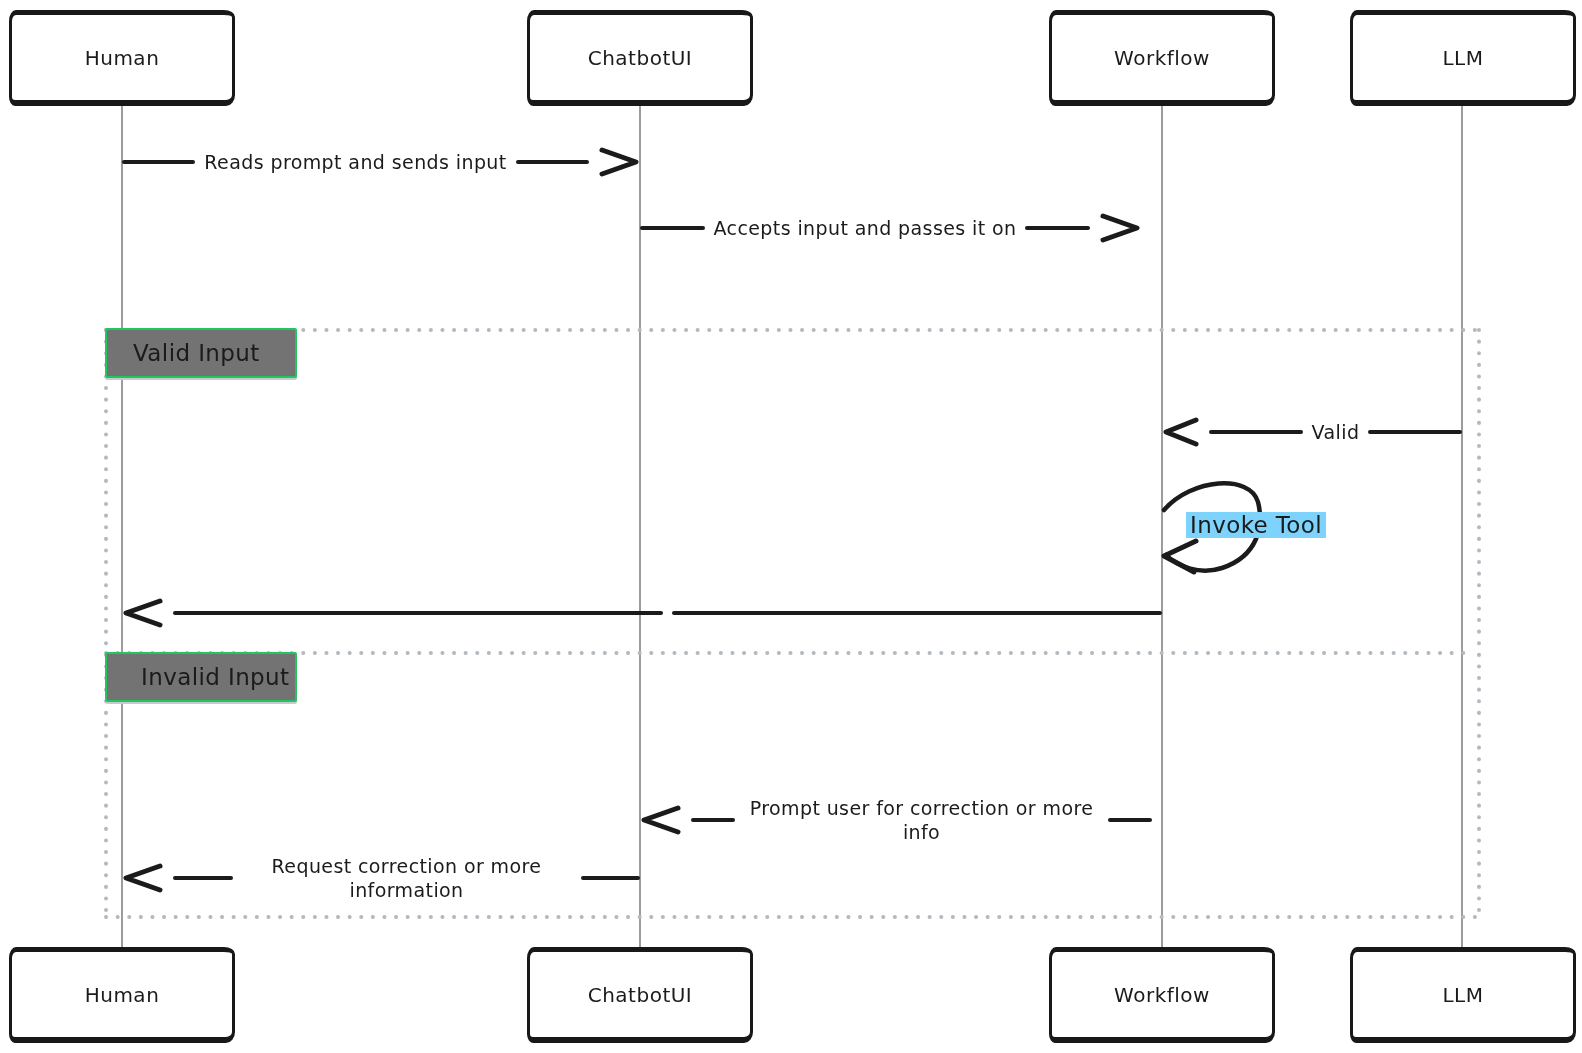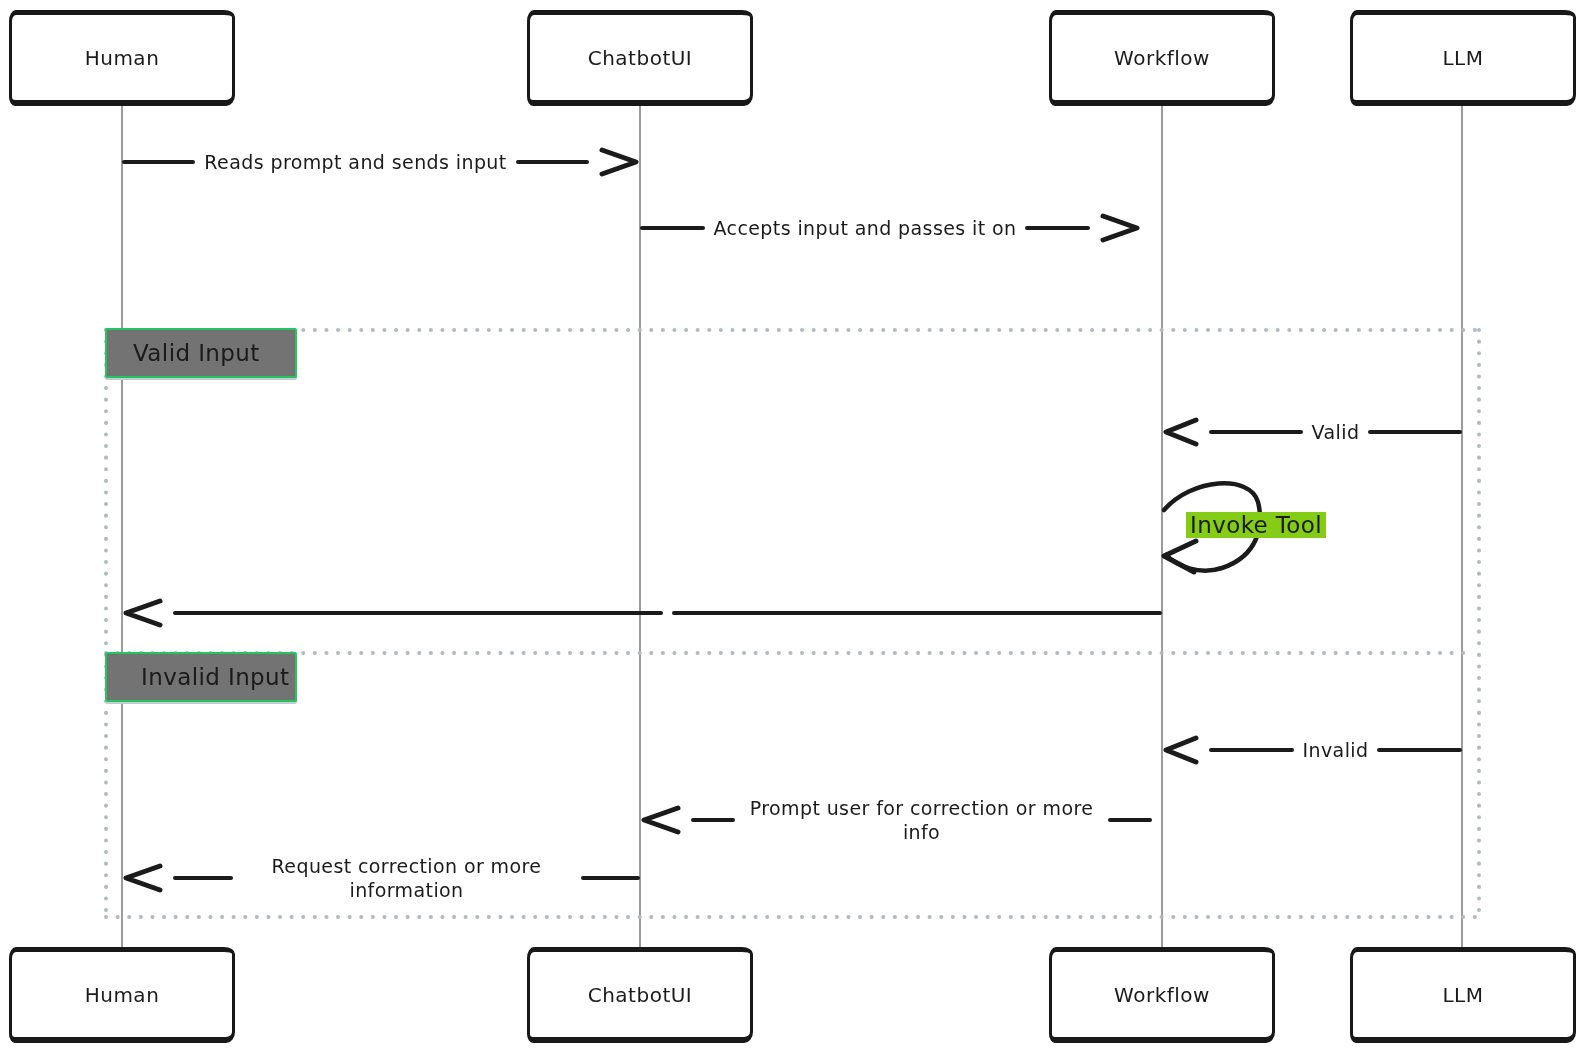--- a/index.html
+++ b/index.html
@@ -57,21 +57,21 @@
     display:flex;align-items:center;
     padding-left:26px;
     font-size:23px;letter-spacing:.4px;
     z-index:7;
   }
   
   .self-loop-svg{position:absolute;z-index:3;}
   .self-loop-label{
     position:absolute;z-index:4;
     font-size:23px;letter-spacing:.4px;
-    background:#84cc16;padding:0 4px;
+    background:#7dd3fc;padding:0 4px;
   }
 </style>
 </head>
 <body>
 
 <div id="canvas">
 
   <div class="lifeline" style="left:121px;"></div>
   <div class="lifeline" style="left:639px;"></div>
   <div class="lifeline" style="left:1161px;"></div>
@@ -155,28 +155,20 @@
   <span class="self-loop-label" style="left:1186px;top:512px;">Invoke Tool</span>
 
   <div class="msg" style="left:122px;top:597px;width:1040px;height:32px;">
     <svg width="42" height="32" viewBox="0 0 42 32">
       <path d="M38 4 L4 16 L38 28" fill="none" stroke="#1b1b1b" stroke-width="5" stroke-linecap="round" stroke-linejoin="round"></path>
     </svg>
     <div class="seg"></div>
     <div class="seg"></div>
   </div>
 
-  <div class="msg" style="left:1162px;top:734px;width:300px;height:32px;">
-    <svg width="38" height="30" viewBox="0 0 38 30">
-      <path d="M34 3 L4 15 L34 27" fill="none" stroke="#1b1b1b" stroke-width="5" stroke-linecap="round" stroke-linejoin="round"></path>
-    </svg>
-    <div class="seg"></div>
-    <span class="msg-label">Invalid</span>
-    <div class="seg"></div>
-  </div>
 
   <div class="msg" style="left:640px;top:788px;width:512px;height:64px;">
     <svg width="42" height="32" viewBox="0 0 42 32">
       <path d="M38 4 L4 16 L38 28" fill="none" stroke="#1b1b1b" stroke-width="5" stroke-linecap="round" stroke-linejoin="round"></path>
     </svg>
     <div class="seg"></div>
     <span class="msg-label wrap" style="max-width:355px;">Prompt user for correction or more info</span>
     <div class="seg"></div>
   </div>
 

